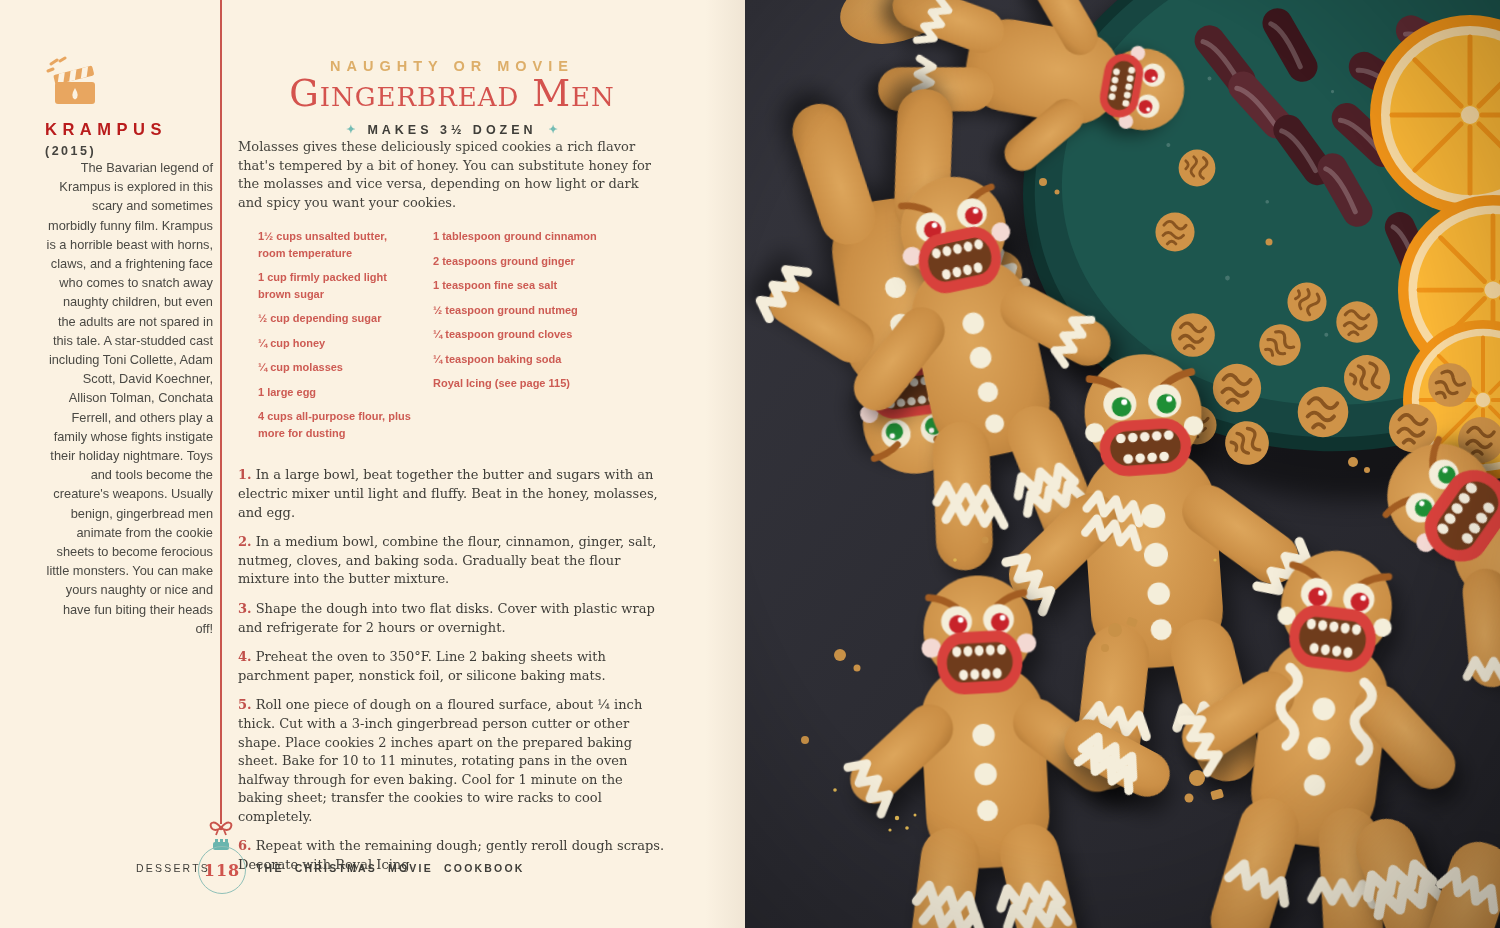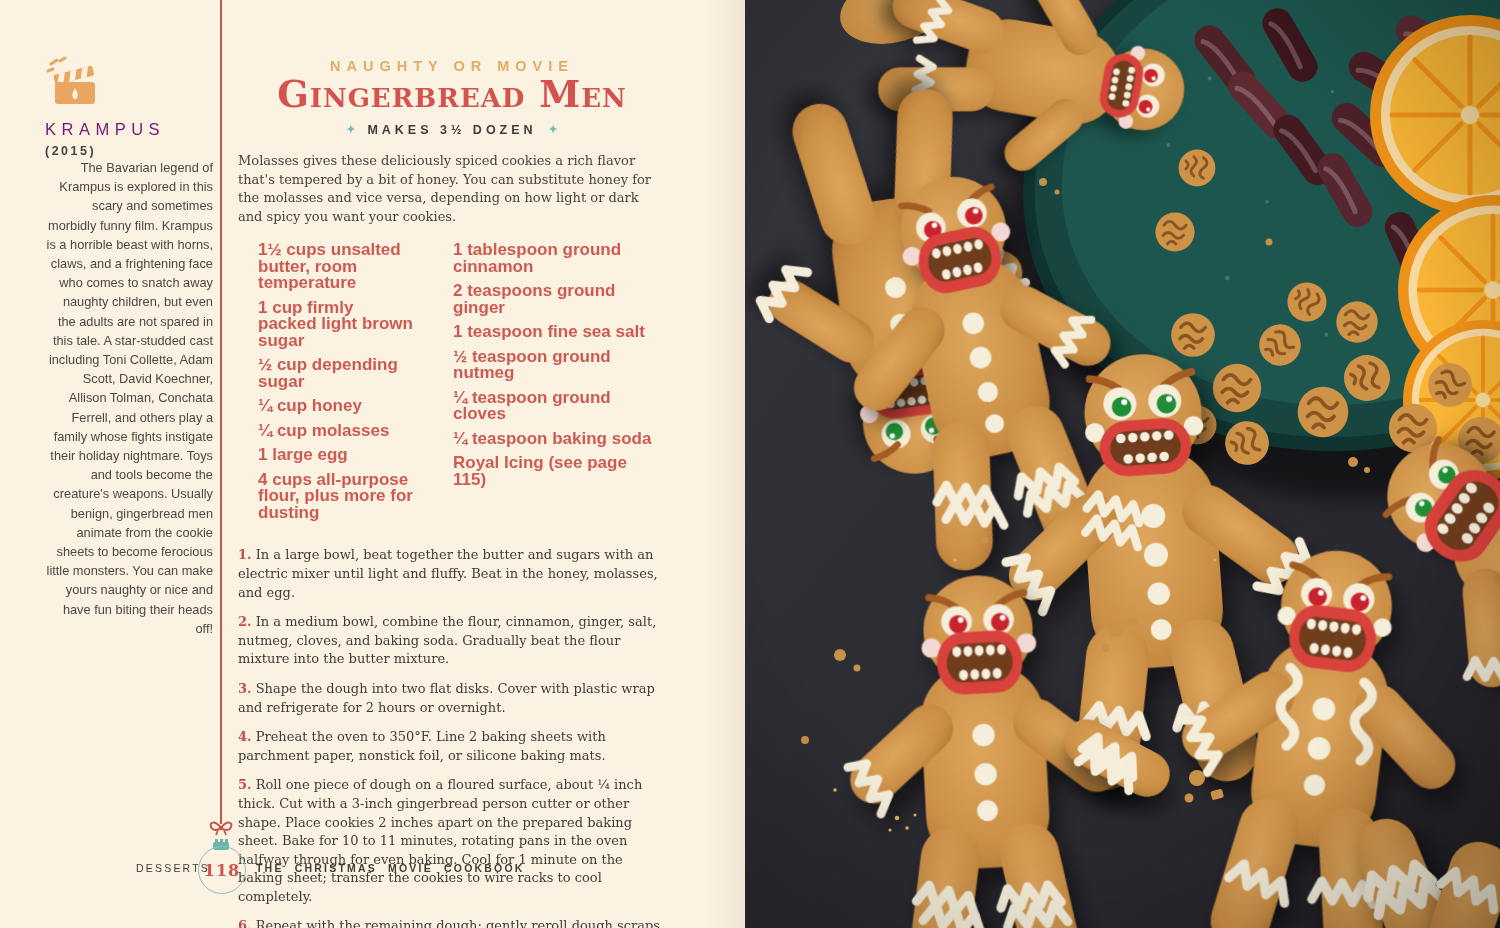--- a/index.html
+++ b/index.html
@@ -1,33 +1,33 @@
 <!DOCTYPE html>
 <html><head>
 <meta charset="utf-8">
 <style>
   html,body{margin:0;padding:0;background:#e8e0d2;}
   .spread{position:relative;width:1500px;height:928px;background:#fbf2e2;overflow:hidden;
           font-family:"Liberation Sans",sans-serif;}
   
   .sidebar{position:absolute;left:45px;top:56px;width:168px;}
   .clapper{margin-bottom:6px;}
-  .movie-title{color:#701a75;font-size:16.5px;font-weight:normal;letter-spacing:5.5px;}
+  .movie-title{color:#b91c1c;font-size:16.5px;font-weight:bold;letter-spacing:5.5px;}
   .movie-year{color:#45443f;font-size:12.5px;font-weight:bold;letter-spacing:2.5px;margin-top:5px;}
   .movie-desc{color:#4a4944;font-size:12.8px;line-height:19.2px;margin-top:9px;text-align:right;}
   .divider{position:absolute;left:220px;top:0;width:1.5px;height:824px;background:#c9564e;}
   
   .main{position:absolute;left:238px;top:58px;width:428px;}
   .kicker{text-align:center;color:#ddae69;font-weight:bold;letter-spacing:6px;font-size:14.5px;}
-  .title{text-align:center;color:#d4534e;font-family:"DejaVu Serif",serif;font-weight:bold;
+  .title{text-align:center;color:#d4534e;font-family:"DejaVu Serif",serif;font-weight:normal;
          font-size:37px;line-height:40px;margin-top:5px;font-variant:small-caps;letter-spacing:1px;}
   .makes{text-align:center;margin-top:9px;color:#3f3e39;font-weight:bold;font-size:12.5px;letter-spacing:4px;}
   .makes .diamond{color:#74bcb4;font-size:11px;letter-spacing:0;margin:0 12px;vertical-align:1px;}
-  .intro{font-family:"DejaVu Serif",serif;color:#45443e;font-size:13px;line-height:18.6px;margin-top:15px;}
-  .ingredients{display:flex;margin-top:16px;padding-left:20px;gap:40px;color:#cd5b53;font-weight:bold;font-size:17px;}
+  .intro{font-family:"DejaVu Serif",serif;color:#45443e;font-size:13px;line-height:18.6px;margin-top:1px;}
+  .ingredients{display:flex;margin-top:16px;padding-left:20px;gap:20px;color:#cd5b53;font-weight:bold;font-size:11px;}
   .ing-col1{width:155px;}
   .ing-col2{width:200px;}
   .ing{margin-bottom:8px;line-height:16.5px;list-style:none;}
   .ingredients ul{margin:0;padding:0;}
   .steps{margin-top:17px;font-family:"DejaVu Serif",serif;font-size:13px;line-height:18.6px;color:#3e3d38;}
   .step{margin-bottom:11px;}
   .step .num{color:#c1504b;font-weight:bold;}
   
   .footer-section{position:absolute;left:136px;top:862px;font-size:10.5px;font-weight:normal;
                   letter-spacing:2.2px;color:#3e3d38;}

